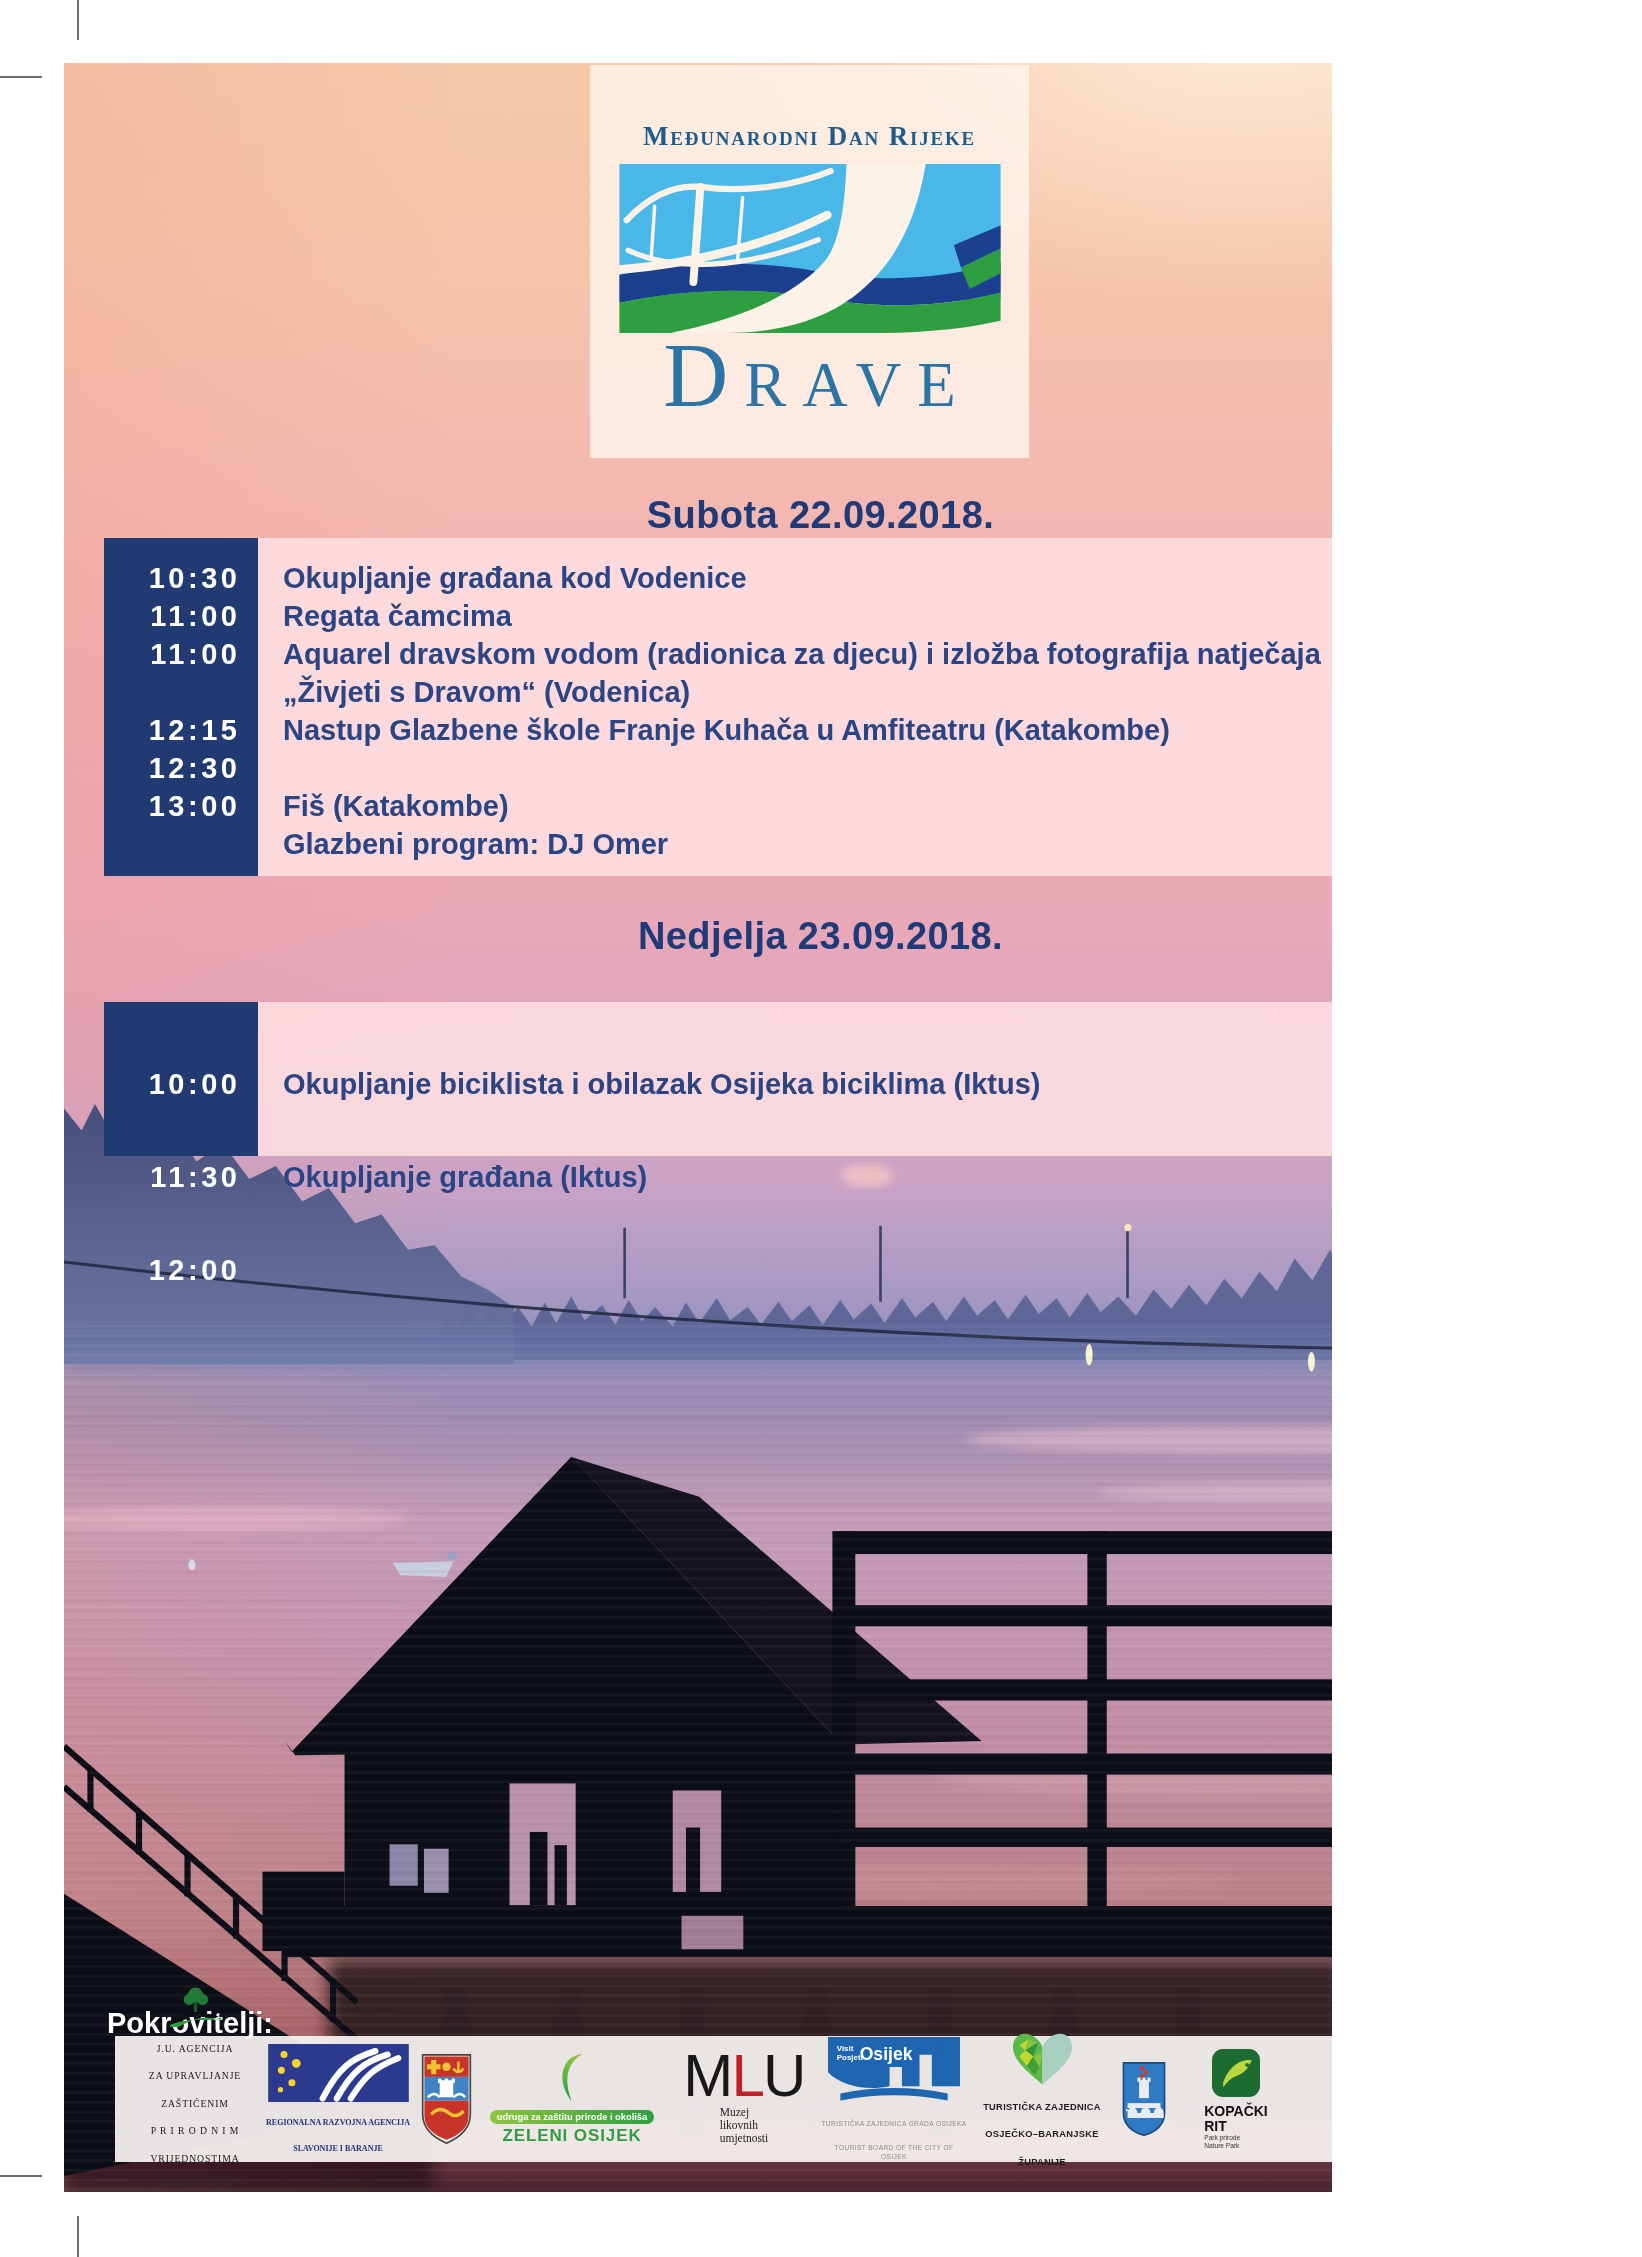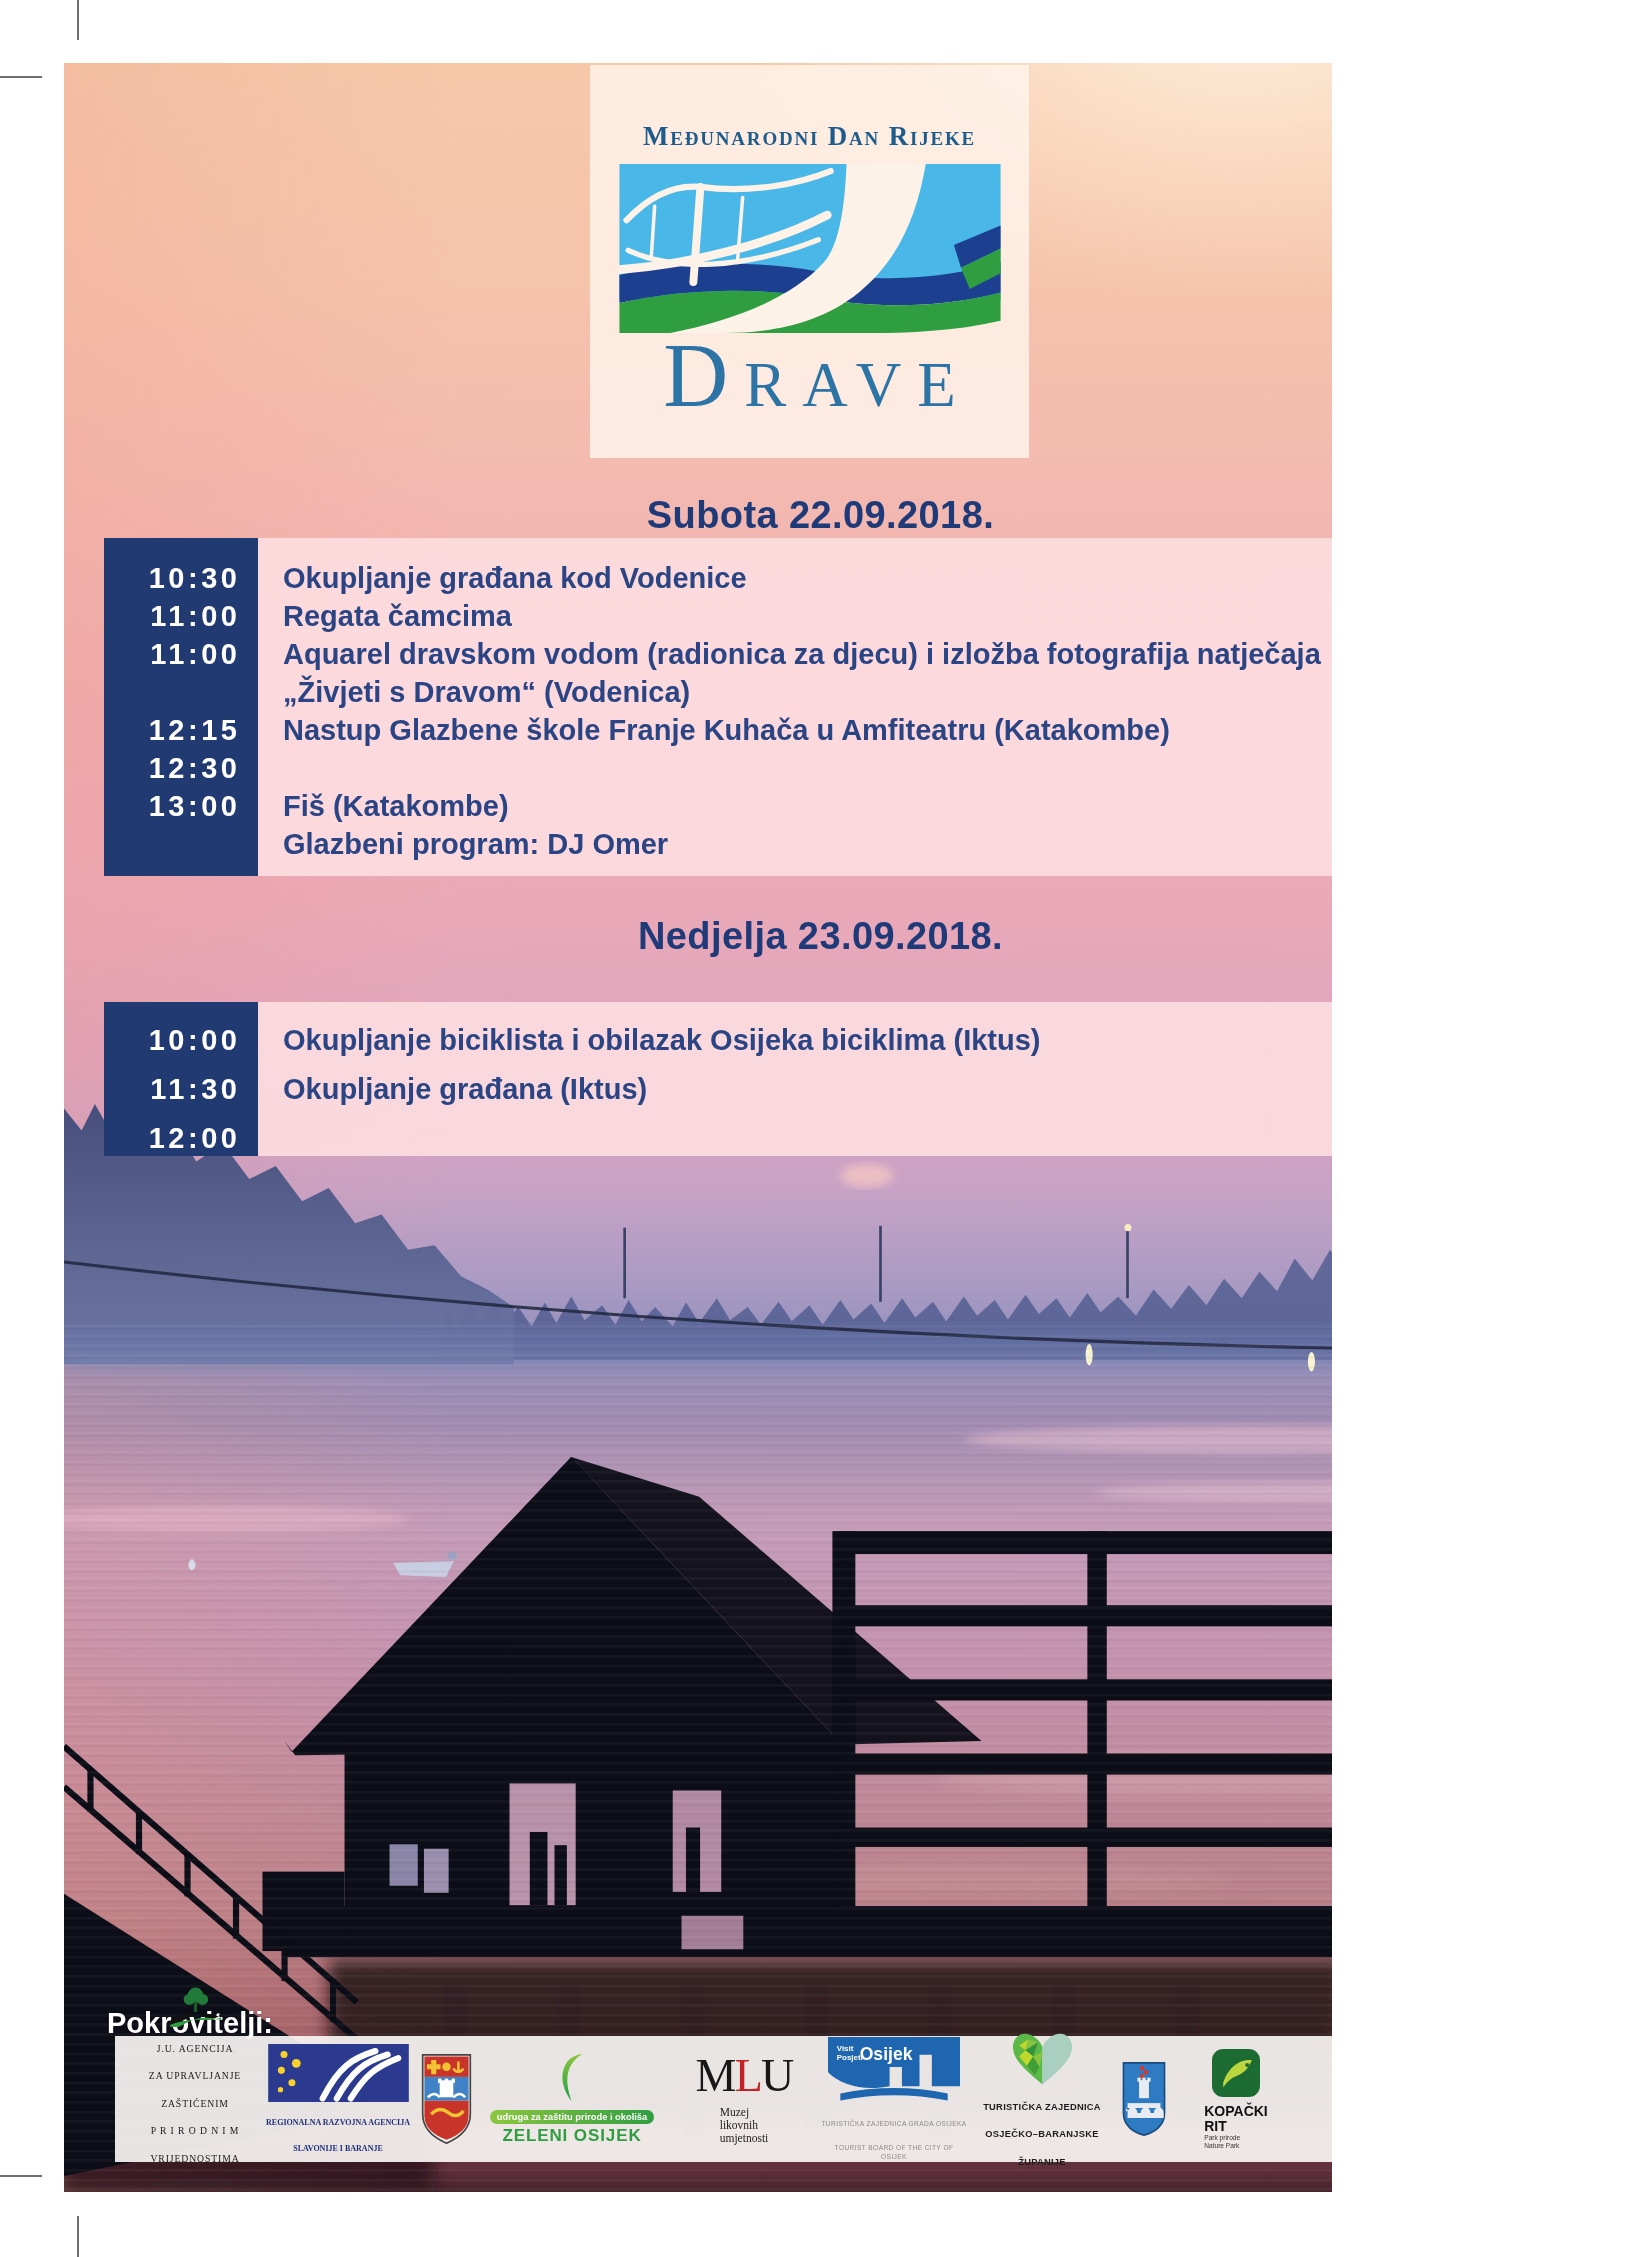--- a/index.html
+++ b/index.html
@@ -45,40 +45,40 @@
   .day-sat{top:431px;}
   .day-sun{top:852px;}
 
   
   .band{position:absolute;left:40px;width:1423px;z-index:5;
     background:linear-gradient(90deg,#223a72 0 154px,rgba(252,221,224,.92) 154px 100%);}
   .band1{top:475px;height:338px;padding-top:19.4px;box-sizing:border-box;}
   .band2{top:939px;height:154px;padding-top:6.2px;box-sizing:border-box;}
   .srow{display:flex;align-items:flex-end;}
   .band1 .srow{height:38px;}
-  .band2 .srow{height:49px;}
+  .band2 .srow{height:49px;margin-top:44px;}
   .stime{width:154px;box-sizing:border-box;padding-right:17.6px;text-align:right;flex:none;
     color:#ffffff;font-size:29px;font-weight:700;letter-spacing:3.5px;}
   .stext{flex:1;padding-left:25px;color:#2a4484;font-size:29px;font-weight:700;white-space:nowrap;}
 
   
   .sponsors-label{position:absolute;left:43px;top:1944px;z-index:6;color:#ffffff;
     font-size:29px;font-weight:700;text-shadow:0 0.9px 2.6px rgba(40,10,20,.4);}
   .sponsor-band{position:absolute;left:51px;top:1973px;width:1418px;height:126px;z-index:6;
     background:rgba(247,244,242,.93);display:flex;align-items:center;justify-content:space-between;
     padding:3.5px 14px;box-sizing:border-box;}
   .sp{display:flex;flex-direction:column;align-items:center;justify-content:center;text-align:center;flex:none;gap:16px;}
   .sp-row{display:flex;flex-direction:column;align-items:center;gap:7px;}
   .ju-name{font-family:"Liberation Serif",serif;font-size:9.7px;line-height:11.5px;letter-spacing:0.9px;color:#1a1a1a;}
   .ju-sub{font-family:"Liberation Serif",serif;font-size:6.2px;line-height:8px;letter-spacing:0.4px;color:#333;}
   .rra-sub{font-size:8px;line-height:9.7px;font-weight:700;color:#21307a;font-family:"Liberation Serif",serif;}
   .zo-banner{background:linear-gradient(90deg,#8dc63f,#2f9e41);color:#fff;font-size:9.3px;font-weight:700;
     border-radius:8px;padding:1.8px 7px;white-space:nowrap;}
   .zo-brand{font-size:17px;font-weight:800;color:#2f9e41;letter-spacing:0.9px;margin-top:1.8px;}
-  .mlu-letters{font-family:Liberation Serif, serif;font-size:46px;line-height:46px;font-weight:400;letter-spacing:-1.8px;}
+  .mlu-letters{font-family:Liberation Sans, sans-serif;font-size:60px;line-height:46px;font-weight:400;letter-spacing:-1.8px;}
   .mlu-m,.mlu-u{color:#181818;} .mlu-l{color:#c42127;}
   .mlu-sub{font-family:"Liberation Serif",serif;font-size:11.5px;line-height:13.2px;color:#222;text-align:left;}
   .vo-sub{font-size:6.6px;line-height:8.4px;color:#8a8a8a;letter-spacing:0.4px;}
   .tz-sub{font-size:9.3px;line-height:11.5px;font-weight:800;color:#1d1d1d;letter-spacing:0.3px;}
   .kr-title{font-size:14px;line-height:15px;font-weight:800;color:#111;text-align:left;}
   .kr-sub{font-size:6.6px;line-height:8px;color:#333;text-align:left;}
   .zz-sub{font-size:7px;line-height:8.8px;font-weight:700;color:#14345c;text-align:left;}
   .hr-word{display:flex;align-items:center;font-weight:800;font-size:20px;color:#f5a81c;letter-spacing:0.9px;position:relative;}
   .hr-a{display:inline-flex;align-items:center;justify-content:center;width:22px;height:24px;background:#2178be;
     color:#fff;border-radius:3.5px;margin:0 0.9px;font-size:17.6px;}

